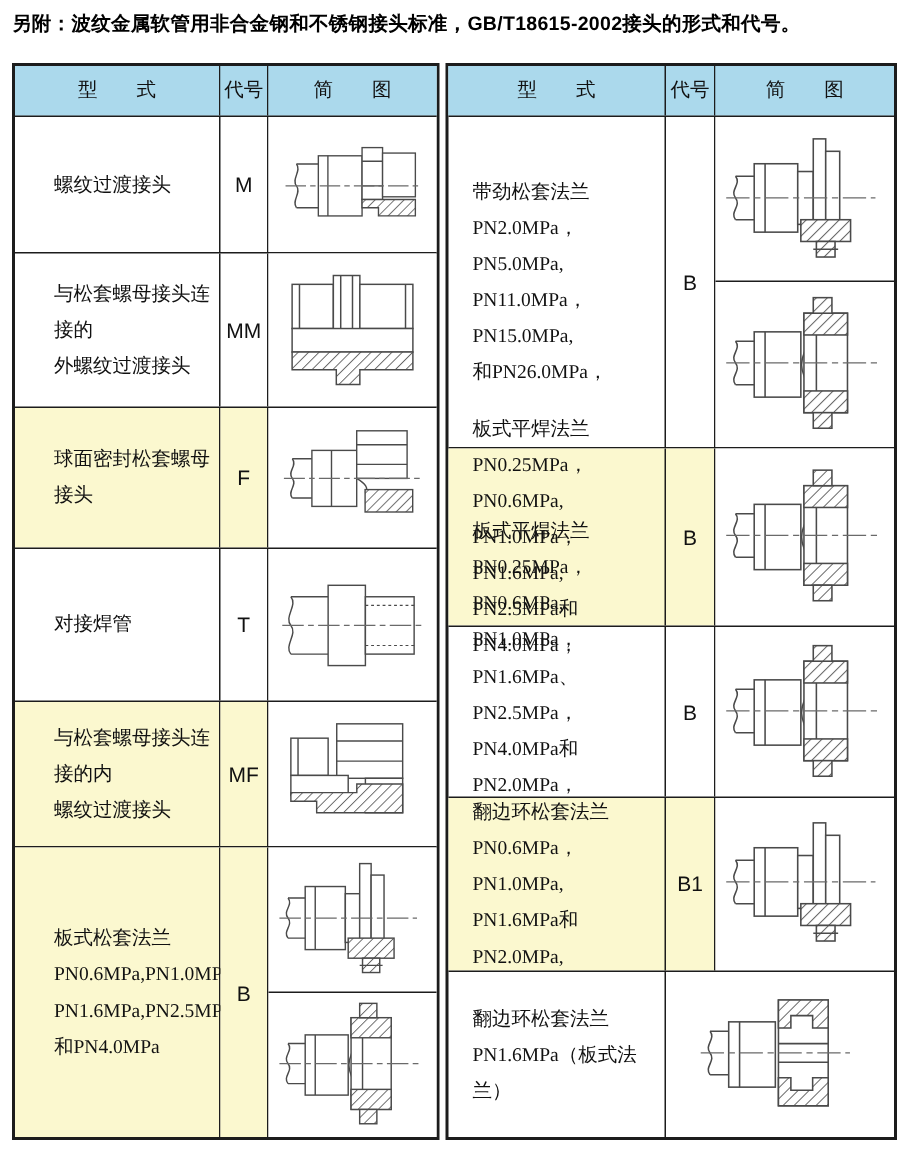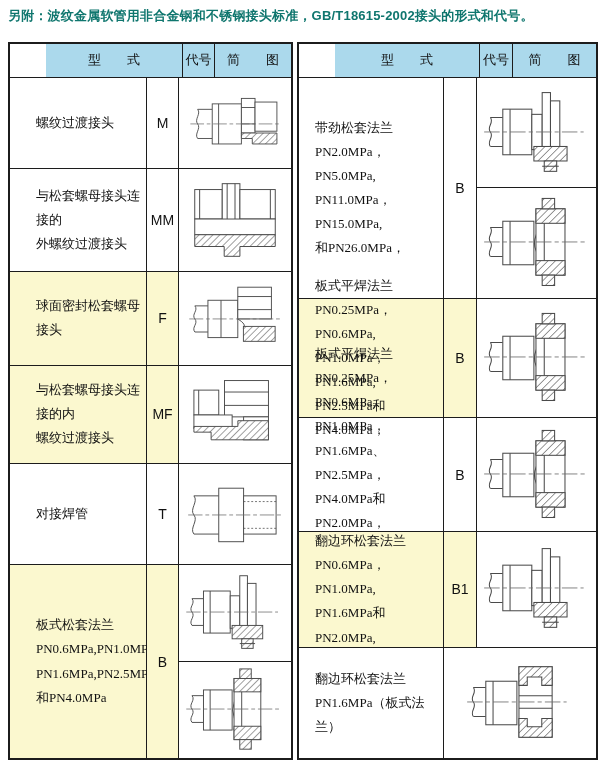--- a/index.html
+++ b/index.html
@@ -3,30 +3,30 @@
 <meta charset="utf-8">
 <style>
   html,body{margin:0;padding:0;}
   body{
     width:600px;height:768px;background:#ffffff;position:relative;
     font-family:"Liberation Sans",sans-serif;color:#111;
     -webkit-font-smoothing:antialiased;
   }
   .caption{
     position:absolute;left:8px;top:7px;width:586px;
-    font-size:13px;font-weight:bold;letter-spacing:.2px;color:#0f766e;
+    font-size:13px;font-weight:bold;letter-spacing:.2px;color:#000000;
   }
   .tbl{
     position:absolute;top:42px;border:2px solid #1c1c1c;background:#fff;
     display:flex;flex-direction:column;box-sizing:border-box;
   }
   .tbl-left{left:8px;width:285px;height:718px;}
   .tbl-right{left:297px;width:301px;height:718px;}
   .row{display:flex;box-sizing:border-box;border-top:1px solid #1c1c1c;min-height:0;}
-  .row:first-child{border-top:none;margin-left:36px;}
+  .row:first-child{border-top:none;}
   .c{box-sizing:border-box;border-right:1px solid #1c1c1c;min-width:0;font-family:Liberation Serif, serif;}
   .c:last-child{border-right:none;}
   .c-type{
     width:137px;display:flex;align-items:center;
     padding:4px 6px 4px 26px;font-size:13px;line-height:1.85;
     white-space:pre-line;font-family:"Liberation Serif",serif;
   }
   .tbl-right .c-type{width:145px;padding-left:16px;}
   .c-code{
     width:32px;display:flex;align-items:center;justify-content:center;
@@ -203,40 +203,40 @@
     <div class="c c-code">F</div>
     <div class="c c-diag">
       <div class="sub">
           <svg class="diag" width="108" height="84" viewBox="0 0 110 90">
             <use href="#d-nut"></use>
           </svg>
         </div>
     </div>
   </div>
 
+  <div class="row" style="height:102px">
+    <div class="c c-type">对接焊管</div>
+    <div class="c c-code">T</div>
+    <div class="c c-diag">
+      <div class="sub">
+          <svg class="diag" width="108" height="86" viewBox="0 0 110 90">
+            <use href="#d-pipe"></use>
+          </svg>
+        </div>
+    </div>
+  </div>
+
   <div class="row hl" style="height:98px">
     <div class="c c-type">与松套螺母接头连接的内
 螺纹过渡接头</div>
     <div class="c c-code">MF</div>
     <div class="c c-diag">
       <div class="sub">
           <svg class="diag" width="108" height="86" viewBox="0 0 110 90">
             <use href="#d-mf"></use>
-          </svg>
-        </div>
-    </div>
-  </div>
-
-  <div class="row" style="height:102px">
-    <div class="c c-type">对接焊管</div>
-    <div class="c c-code">T</div>
-    <div class="c c-diag">
-      <div class="sub">
-          <svg class="diag" width="108" height="86" viewBox="0 0 110 90">
-            <use href="#d-pipe"></use>
           </svg>
         </div>
     </div>
   </div>
 
   <div class="row hl" style="height:195px">
     <div class="c c-type">板式松套法兰
 PN0.6MPa,PN1.0MPa,
 PN1.6MPa,PN2.5MPa,
 和PN4.0MPa</div>

